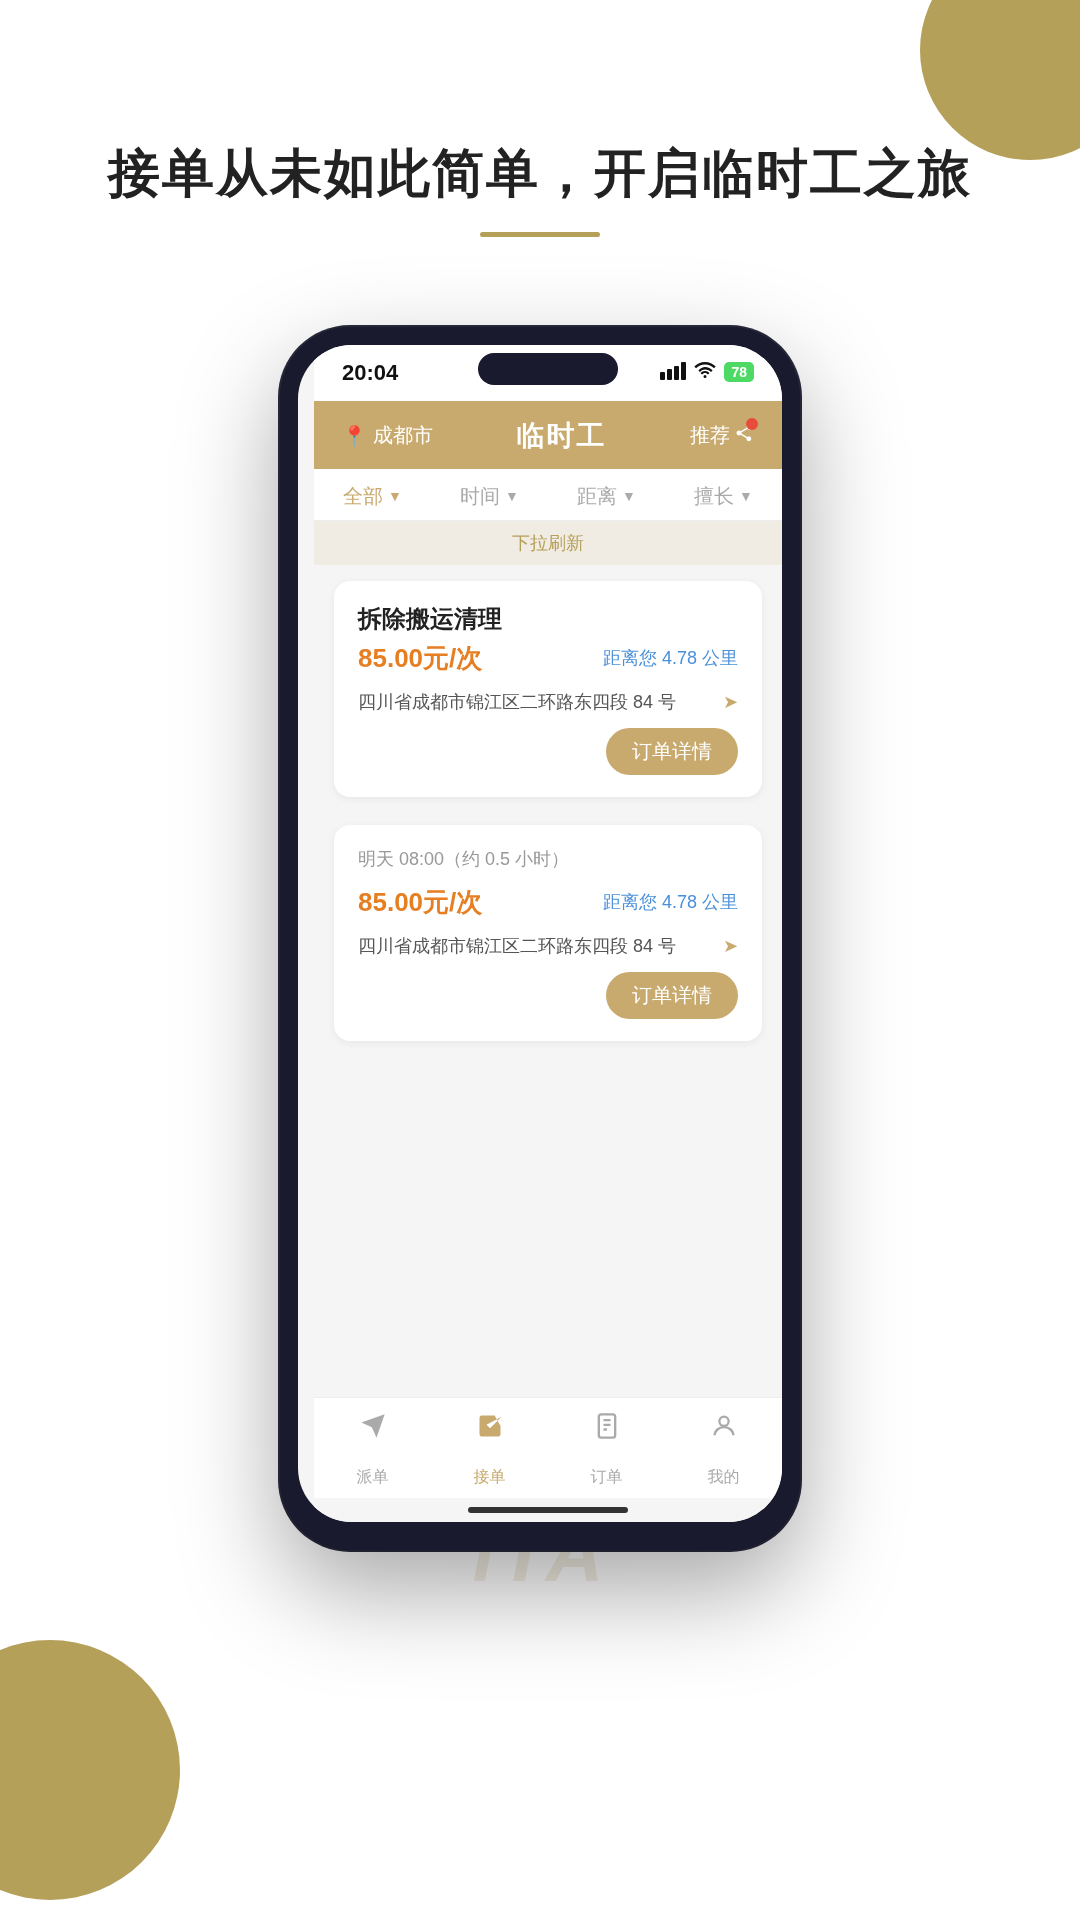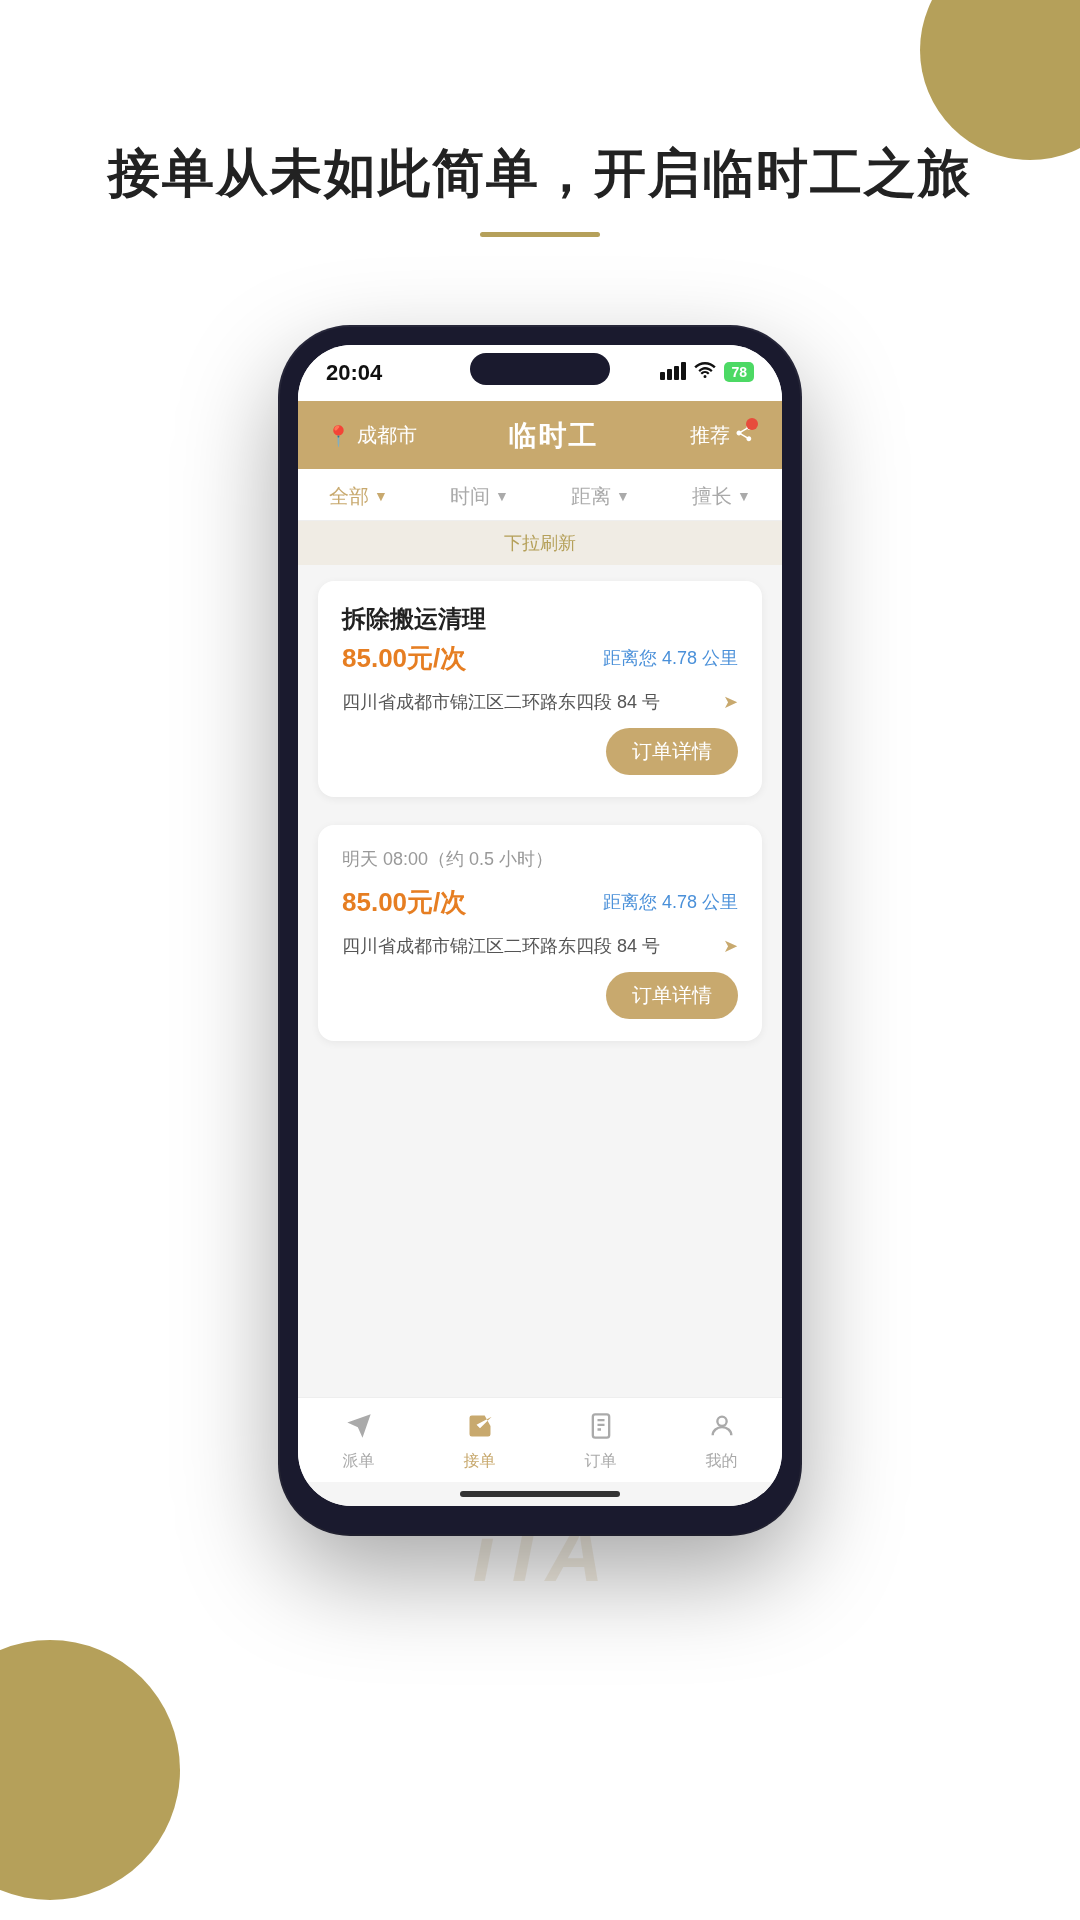--- a/index.html
+++ b/index.html
@@ -75,20 +75,21 @@
       padding: 18px 18px 28px;
       box-shadow: 0 40px 100px rgba(0,0,0,0.35), 0 0 0 2px #2a2a3e;
       position: relative;
     }
     
     .phone-screen {
       background: #f5f5f5;
       border-radius: 54px;
       overflow: hidden;
       position: relative;
+      padding-left: 16px;
     }
     .phone-notch-bar {
       background: #fff;
       height: 56px;
       display: flex;
       align-items: center;
       justify-content: space-between;
       padding: 0 28px;
       position: relative;
     }
@@ -282,21 +283,21 @@
       display: flex;
       align-items: center;
       justify-content: space-around;
       padding: 14px 0 10px;
       border-top: 1px solid #eee;
     }
     .nav-item {
       display: flex;
       flex-direction: column;
       align-items: center;
-      gap: 4px;
+      gap: 20px;
       font-size: 16px;
       color: #aaa;
     }
     .nav-item.active {
       color: #c8a96e;
     }
     .nav-icon {
       font-size: 28px;
     }
     .nav-label {

